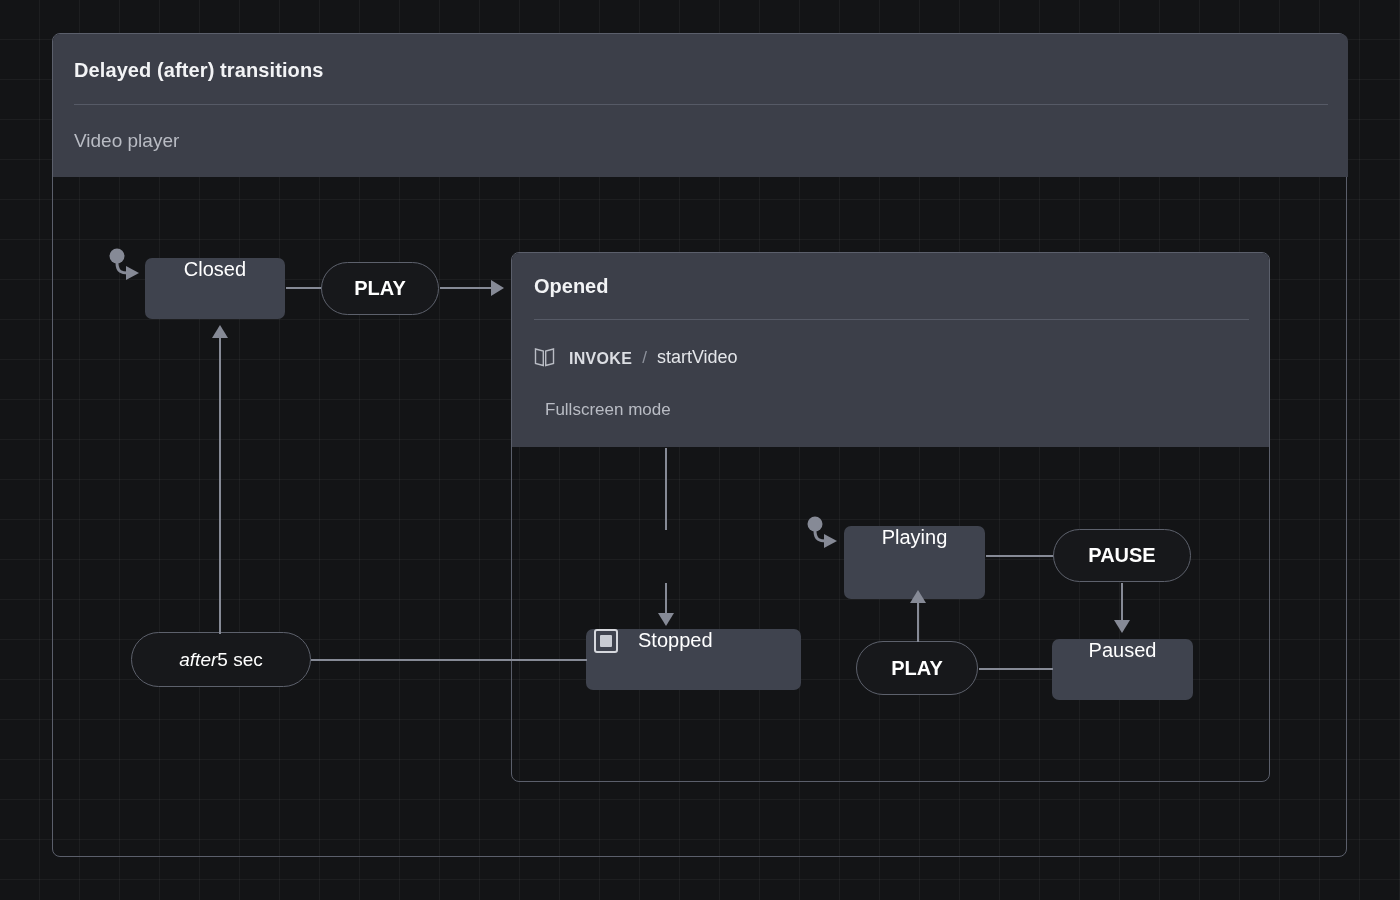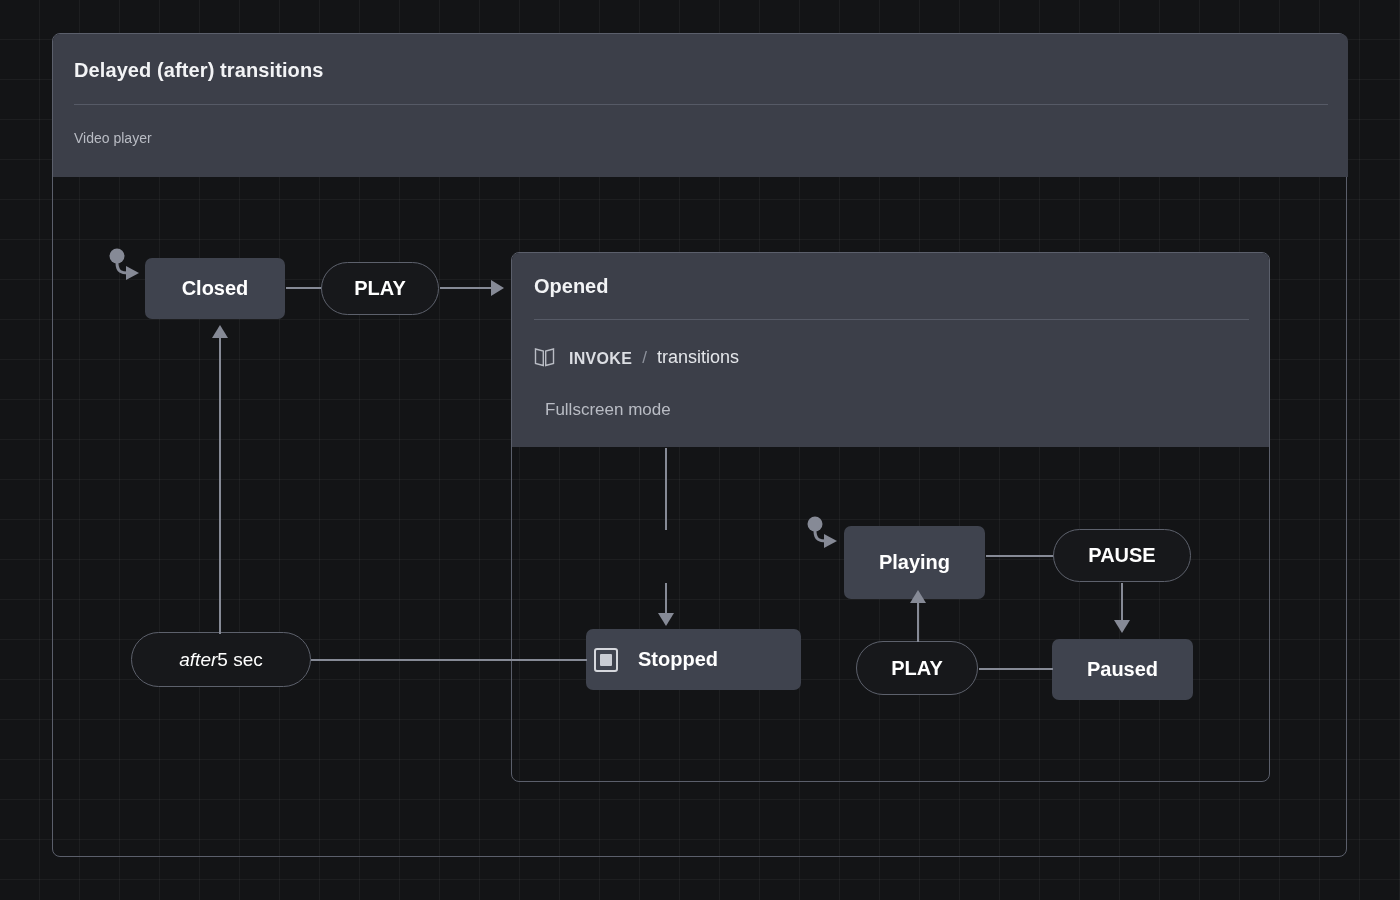--- a/index.html
+++ b/index.html
@@ -62,35 +62,34 @@
     top: 70px;
     width: 1254px;
     height: 1px;
     background: #565a66;
   }
 
   #machine-subtitle {
     position: absolute;
     left: 21px;
     top: 96px;
-    font-size: 14px;
+    font-size: 19px;
     color: #b9bcc4;
   }
 
   
   .state-node {
     position: absolute;
     background: #3f434e;
     border-radius: 7px;
     display: flex;
-    align-items: center;
     justify-content: center;
     color: #ffffff;
     font-size: 20px;
-    font-weight: bold;
+    font-weight: normal;
   }
 
   .state-node.with-icon {
     justify-content: flex-start;
     padding-left: 8px;
   }
 
   .final-icon {
     width: 24px;
     height: 24px;
@@ -293,21 +292,21 @@
 
       <div id="invoke-row">
         <span class="invoke-icon">
           <svg width="21" height="22" viewBox="0 0 21 22">
             <path d="M1.5 3 L9.3 5 L9.3 19.5 L1.5 17.5 Z" fill="none" stroke="#b9bcc4" stroke-width="1.4"></path>
             <path d="M19.5 3 L11.7 5 L11.7 19.5 L19.5 17.5 Z" fill="none" stroke="#b9bcc4" stroke-width="1.4"></path>
           </svg>
         </span>
         <span id="invoke-label">INVOKE</span>
         <span id="invoke-sep">/</span>
-        <span id="invoke-src">transitions</span>
+        <span id="invoke-src">startVideo</span>
       </div>
 
       <div id="opened-desc">Fullscreen mode</div>
     </div>
 
   </div>
 
   <div class="edge v" style="left:665px; top:448px; height:82px;"></div>
 
 

